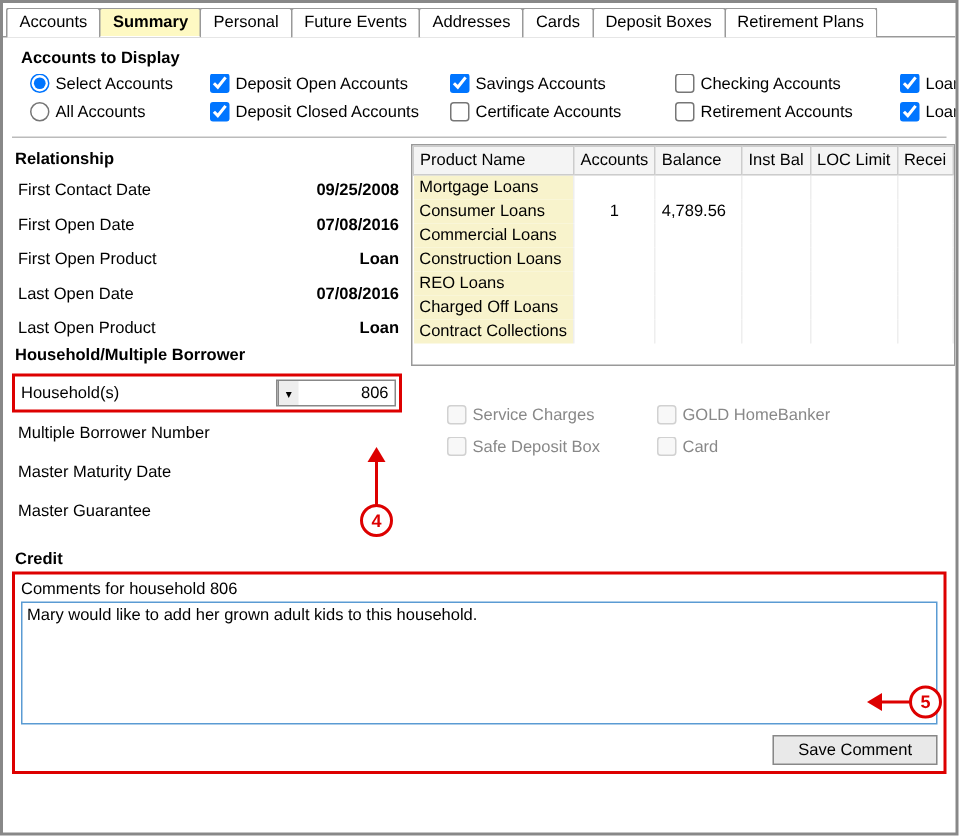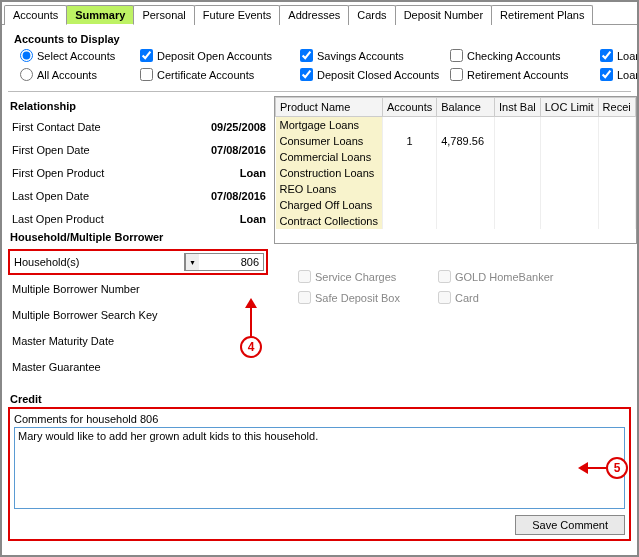--- a/index.html
+++ b/index.html
@@ -29,21 +29,21 @@
     background: #fff;
     cursor: pointer;
     font-size: 11px;
     position: relative;
     top: 1px;
     border-radius: 2px 2px 0 0;
     margin-right: -1px;
   }
   .tab.active {
     font-weight: bold;
-    background: #bef264;
+    background: #fef9c3;
     top: 1px;
     z-index: 2;
     border-bottom: 1px solid #fff;
   }
   
   .group {
     margin: 6px 6px 0 6px;
     padding: 0;
   }
   .group-title {
@@ -237,21 +237,21 @@
 </head>
 <body>
 
 <div class="tabs">
   <div class="tab">Accounts</div>
   <div class="tab active">Summary</div>
   <div class="tab">Personal</div>
   <div class="tab">Future Events</div>
   <div class="tab">Addresses</div>
   <div class="tab">Cards</div>
-  <div class="tab">Deposit Number</div>
+  <div class="tab">Deposit Boxes</div>
   <div class="tab">Retirement Plans</div>
 </div>
 
 <div class="group">
   <div class="group-title">Accounts to Display</div>
   <div class="disp-grid">
     <label class="radio">
       <input type="radio" name="disp" checked="" style="">
       <span>Select Accounts</span>
     </label>
@@ -270,26 +270,26 @@
     <label class="check">
       <input type="checkbox" checked="" style="">
       <span>Loan Open A</span>
     </label>
 
     <label class="radio">
       <input type="radio" name="disp" style="">
       <span>All Accounts</span>
     </label>
     <label class="check">
+      <input type="checkbox" checked="" style="">
+      <span>Deposit Closed Accounts</span>
+    </label>
+    <label class="check">
       <input type="checkbox" style="">
       <span>Certificate Accounts</span>
-    </label>
-    <label class="check">
-      <input type="checkbox" checked="" style="">
-      <span>Deposit Closed Accounts</span>
     </label>
     <label class="check">
       <input type="checkbox" style="">
       <span>Retirement Accounts</span>
     </label>
     <label class="check">
       <input type="checkbox" checked="" style="">
       <span>Loan Closed</span>
     </label>
   </div>
@@ -322,21 +322,20 @@
 
     <div class="section-title" style="padding-top:0;margin-top:-2px;">Household/Multiple Borrower</div>
     <div class="hh-row">
       <span class="hh-label">Household(s)</span>
       <div class="hh-field">
         <div class="hh-dd">▾</div>
         <div class="hh-val">806</div>
       </div>
     </div>
     <div class="sub-item">Multiple Borrower Number</div>
-    <div class="sub-item">Multiple Borrower Search Key</div>
     <div class="sub-item">Master Maturity Date</div>
     <div class="sub-item">Master Guarantee</div>
   </div>
 
   <div class="right">
     <div class="ptable">
       <table>
         <thead>
           <tr>
             <th style="width:104px">Product Name</th>

